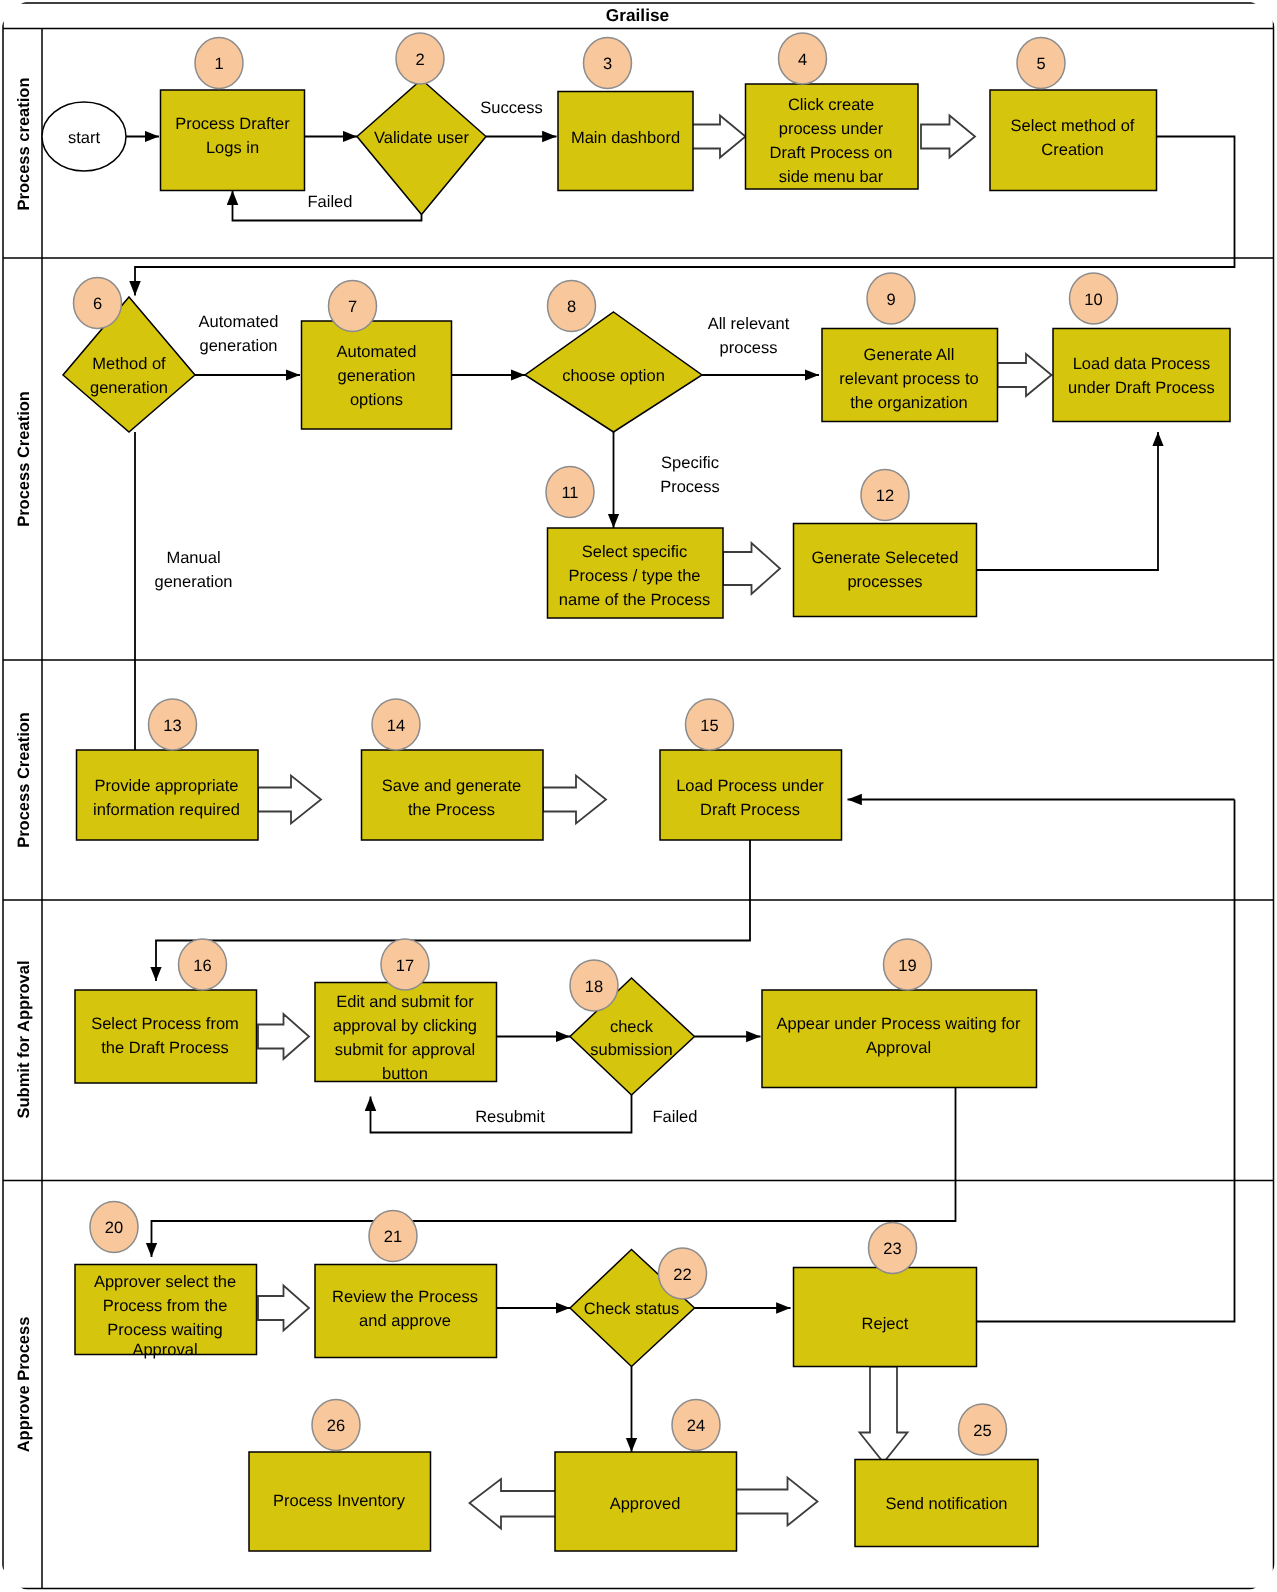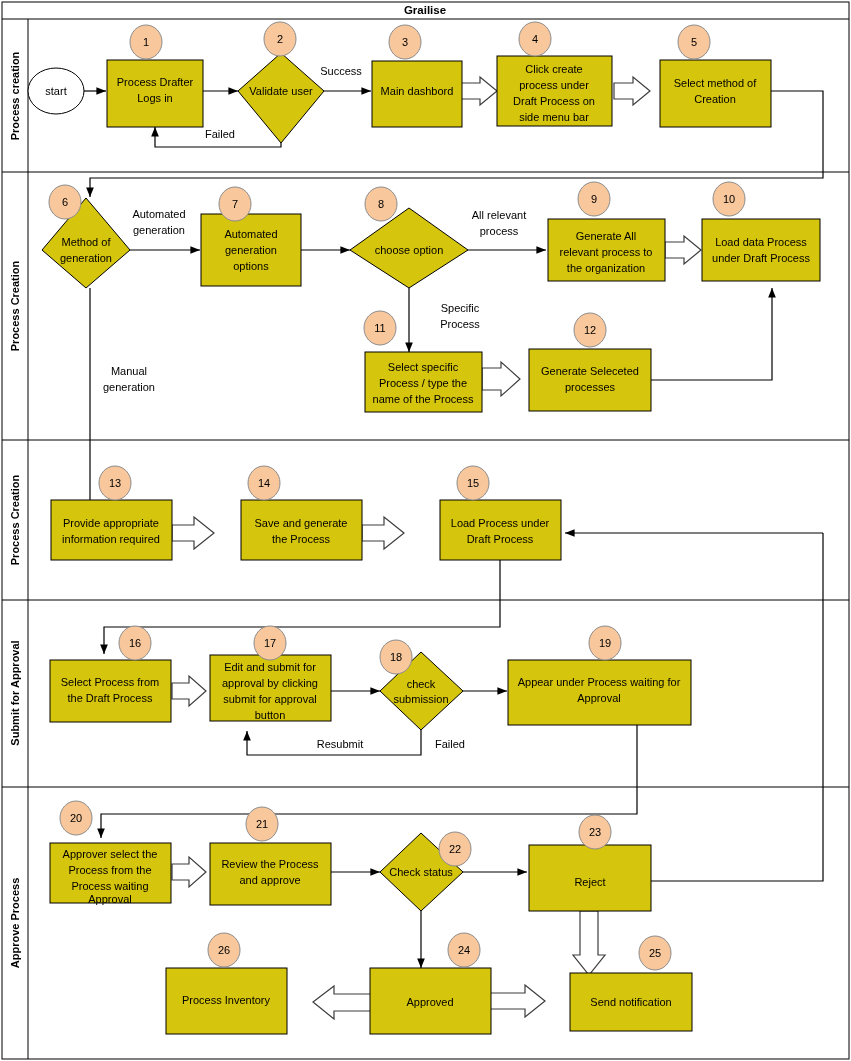--- a/index.html
+++ b/index.html
@@ -1,17 +1,17 @@
 <!DOCTYPE html>
 <html><head>
 <meta charset="utf-8">
 <style>
   html,body{margin:0;padding:0;background:#ffffff;}
   body{font-family:"Liberation Sans",sans-serif;}
-  #page{position:relative;width:851px;height:1061px;background:#ffffff;overflow:hidden;}
+  #page{position:relative;width:851px;height:1061px;background:#ffffff;overflow:hidden;border-radius:25px;}
   svg{display:block;}
   .lane-label{font-family:"Liberation Sans",sans-serif;font-size:11px;font-weight:bold;fill:#000;}
   .title-text{font-family:"Liberation Sans",sans-serif;font-size:11.5px;font-weight:bold;fill:#000;}
   .node-text{font-family:"Liberation Sans",sans-serif;font-size:11px;fill:#000;}
   .badge-text{font-family:"Liberation Sans",sans-serif;font-size:11px;fill:#000;}
   .edge-label{font-family:"Liberation Sans",sans-serif;font-size:11px;fill:#000;}
   .frame{fill:none;stroke:#000;stroke-width:1;}
   .lane-div{stroke:#000;stroke-width:1;fill:none;}
   .shape{stroke:#000;stroke-width:1;}
   .conn{stroke:#000;stroke-width:1.2;fill:none;}

